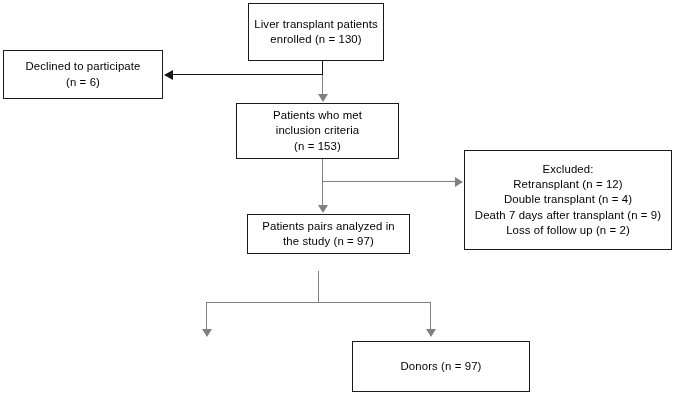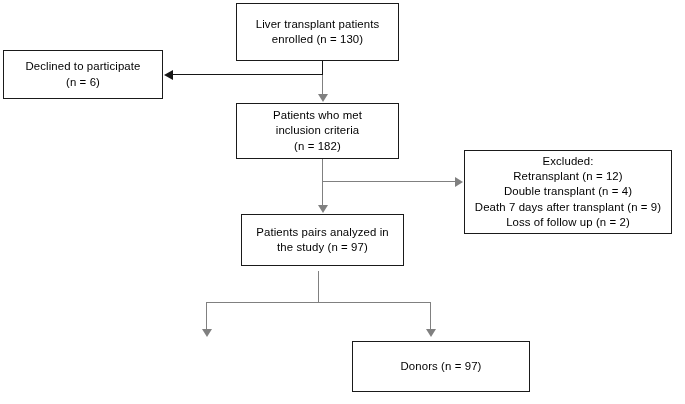--- a/index.html
+++ b/index.html
@@ -85,45 +85,45 @@
     border-bottom: 5.5px solid transparent;
     border-right: 9px solid #161616;
     z-index: 3;
   }
 </style>
 </head>
 <body>
 
 <div id="canvas">
 
-  <div class="node" style="left:236px; top:3px; width:163px; height:58px;">
+  <div class="node" style="left:248px; top:3px; width:136px; height:58px;">
     <span class="txt">Liver transplant patients
 enrolled (n = 130)</span>
   </div>
 
   <div class="node" style="left:3px; top:50px; width:160px; height:49px;">
     <span class="txt">Declined to participate
 (n = 6)</span>
   </div>
 
   <div class="node" style="left:236px; top:103px; width:163px; height:56px;">
     <span class="txt">Patients who met
 inclusion criteria
-(n = 182)</span>
+(n = 153)</span>
   </div>
 
-  <div class="node" style="left:464px; top:150px; width:208px; height:84px;">
+  <div class="node" style="left:464px; top:150px; width:208px; height:100px;">
     <span class="txt">Excluded:
 Retransplant (n = 12)
 Double transplant (n = 4)
 Death 7 days after transplant (n = 9)
 Loss of follow up (n = 2)</span>
   </div>
 
-  <div class="node" style="left:241px; top:214px; width:163px; height:52px;">
+  <div class="node" style="left:247px; top:214px; width:163px; height:40px;">
     <span class="txt">Patients pairs analyzed in
 the study (n = 97)</span>
   </div>
 
 
   <div class="node" style="left:352px; top:341px; width:178px; height:51px;">
     <span class="txt">Donors (n = 97)</span>
   </div>
 
   <div class="vline" style="left:322px; top:61px; height:34px;"></div>

